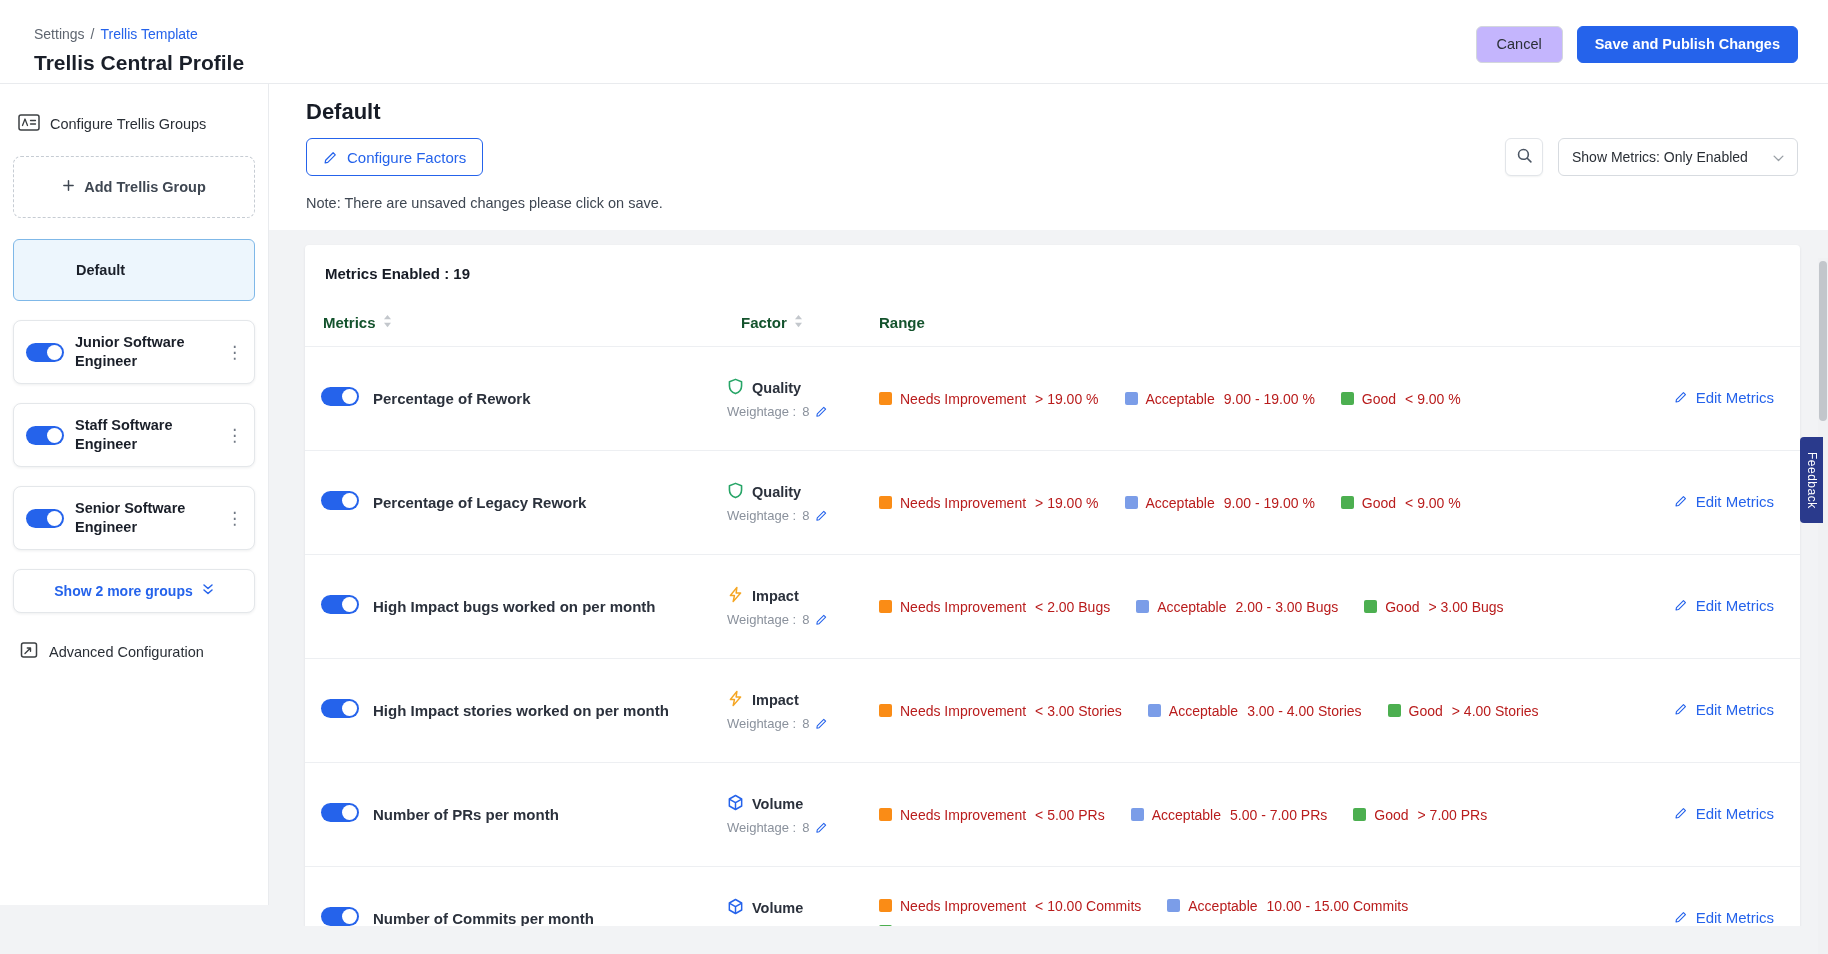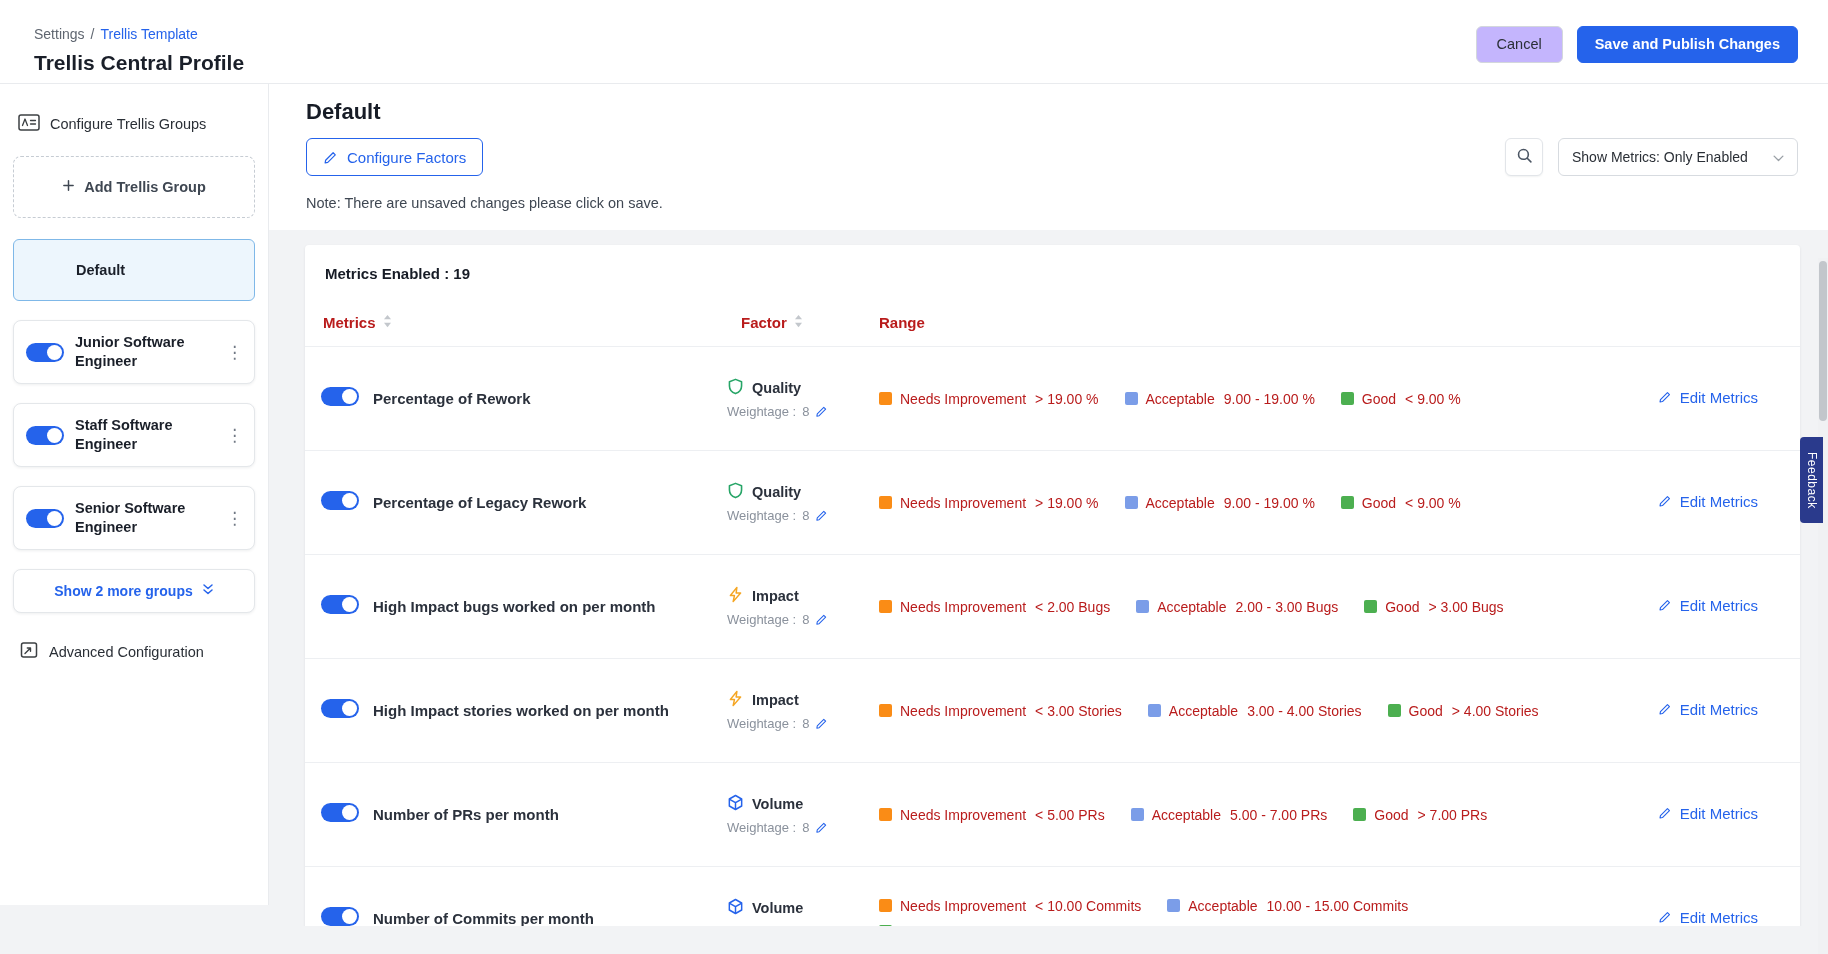--- a/index.html
+++ b/index.html
@@ -48,35 +48,35 @@
   .controls-row{display:flex;justify-content:space-between;align-items:center;margin-top:13px;}
   .configure-factors{display:inline-flex;align-items:center;gap:9px;border:1px solid var(--blue);color:var(--blue);background:#fff;border-radius:6px;height:38px;padding:0 16px;font-size:15px;cursor:pointer;font-family:inherit;}
   .right-controls{display:flex;align-items:center;gap:15px;}
   .search-btn{width:38px;height:38px;border:1px solid #e2e5e9;border-radius:6px;background:#fff;display:flex;align-items:center;justify-content:center;cursor:pointer;box-shadow:0 1px 2px rgba(20,30,40,.06);}
   .dropdown{width:240px;height:38px;border:1px solid #d7dbe0;border-radius:6px;background:#fff;display:flex;align-items:center;justify-content:space-between;padding:0 13px;font-size:14px;color:var(--text-mid);cursor:pointer;}
   .note{margin-top:17px;font-size:14.5px;color:#3f4752;line-height:20px;}
 
   .table-card{background:#fff;margin:15px 28px 0 36px;border-radius:4px;box-shadow:0 1px 3px rgba(20,30,40,.08);padding-top:19px;flex:1;}
   .metrics-enabled{font-size:15px;font-weight:700;padding:0 20px;color:#171c26;line-height:20px;}
   .tgrid{display:grid;grid-template-columns:64px 358px 152px 700px 1fr;align-items:center;}
-  .thead{height:48px;margin-top:15px;border-bottom:1px solid #edeff2;font-size:15px;font-weight:600;color:#b91c1c;}
+  .thead{height:48px;margin-top:15px;border-bottom:1px solid #edeff2;font-size:15px;font-weight:600;color:#14532d;}
   .th-metrics{grid-column:1/3;padding-left:18px;display:flex;align-items:center;gap:7px;cursor:pointer;}
   .th-factor{padding-left:14px;display:flex;align-items:center;gap:7px;cursor:pointer;}
   .trow{min-height:104px;border-bottom:1px solid #edeff2;}
   .cell-toggle{padding-left:16px;}
   .cell-metric{padding-left:4px;}
   .metric-name{font-size:15px;font-weight:700;color:#2b313c;display:inline-block;padding-right:28px;line-height:1.3;}
   .factor-line{display:flex;align-items:center;gap:8px;font-size:14.5px;font-weight:700;color:#2b313c;}
   .weightage{display:flex;align-items:center;gap:6px;margin-top:6px;font-size:13px;color:var(--text-gray);}
   .pencil-icon{display:inline-flex;cursor:pointer;}
   .ranges{display:flex;flex-wrap:wrap;column-gap:26px;row-gap:0;width:680px;align-items:center;}
   .range-chip{display:inline-flex;align-items:center;gap:8px;font-size:14px;color:#b91c1c;white-space:nowrap;height:26px;}
   .sq{width:13px;height:13px;border-radius:2px;flex:none;}
   .range-value{margin-left:1px;}
-  .cell-actions{justify-self:end;padding-right:42px;}
+  .cell-actions{justify-self:end;padding-right:26px;}
   .edit-metrics{display:inline-flex;align-items:center;gap:8px;color:var(--blue);font-size:15px;cursor:pointer;text-decoration:none;}
 
   
   .feedback-tab{position:fixed;right:5px;top:437px;width:23px;height:86px;background:#2a3a8c;color:#fff;border-radius:4px 0 0 4px;display:flex;align-items:center;justify-content:center;writing-mode:vertical-rl;font-size:12px;letter-spacing:.5px;cursor:pointer;z-index:10;}
   .scrollbar{position:fixed;right:0;top:258px;bottom:0;width:10px;background:#f0f1f3;z-index:5;}
   .scroll-thumb{position:absolute;top:3px;left:1px;width:8px;height:160px;border-radius:4px;background:#c2c6cb;cursor:pointer;}
 </style>
 </head>
 <body>
 

